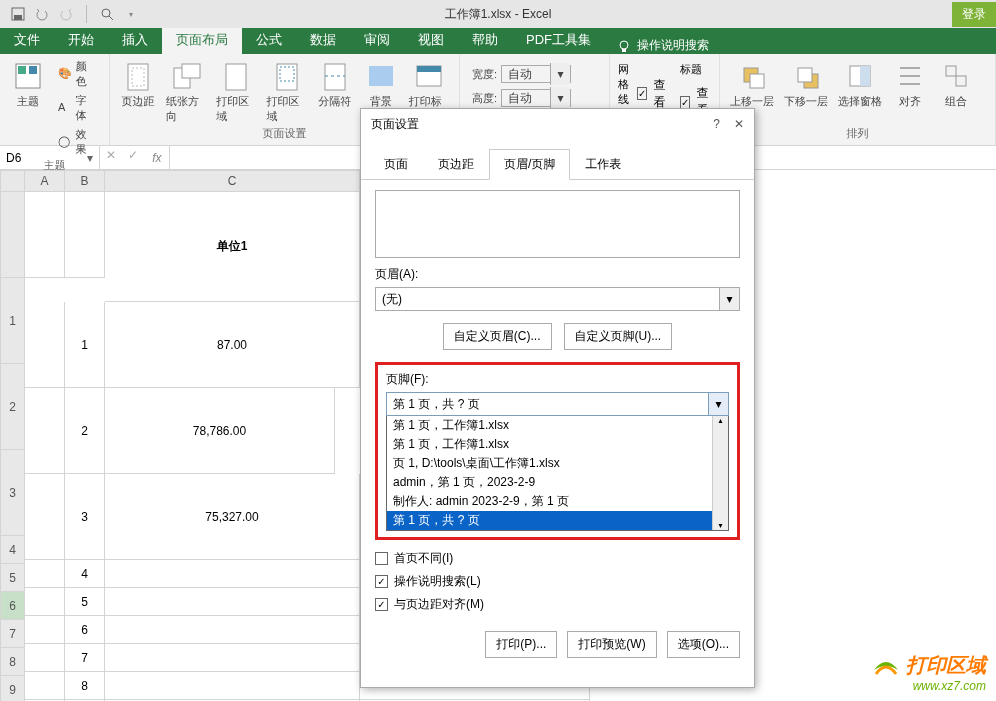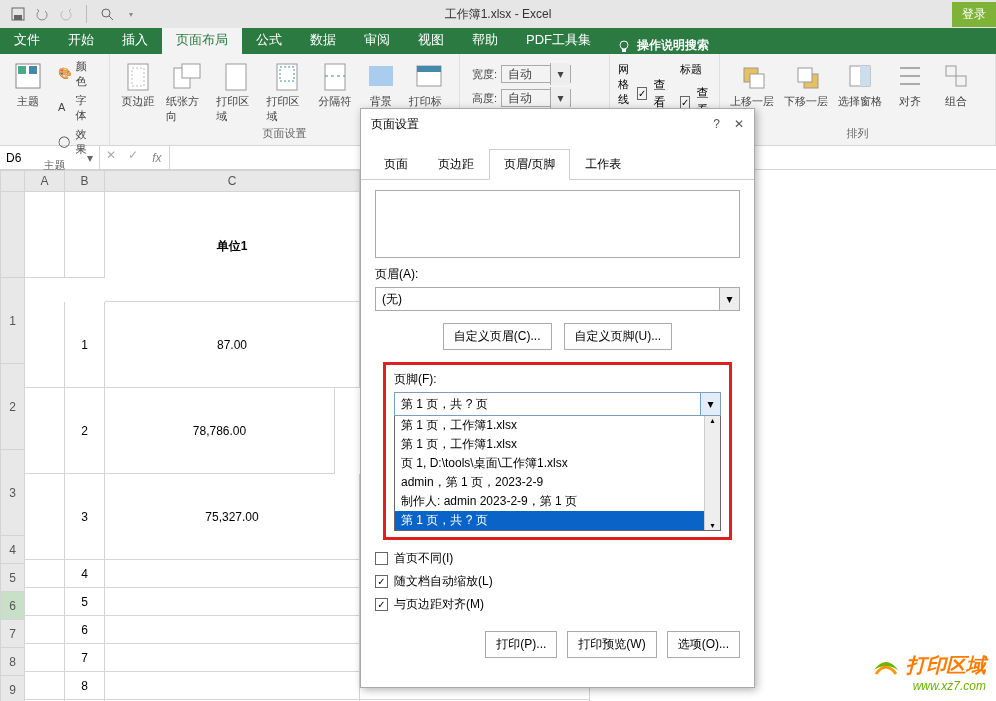--- a/index.html
+++ b/index.html
@@ -11,21 +11,21 @@
 .qat-icon { width: 16px; height: 16px; display: inline-flex; align-items: center; justify-content: center; color: #666; }
 .qat-sep { width: 1px; height: 18px; background: #bbb; margin: 0 4px; }
 .titlebar-center { position: absolute; left: 50%; transform: translateX(-50%); color: #333; font-size: 12px; }
 .titlebar-right { position: absolute; right: 0; display: flex; }
 .login-btn { background: #7eb338; color: #fff; padding: 4px 10px; font-size: 12px; }
 
 
 .ribbon-tabs { height: 26px; background: #2a7a42; display: flex; align-items: flex-end; color: #fff; }
 .ribbon-tab { padding: 5px 14px; font-size: 13px; cursor: pointer; }
 .ribbon-tab.active { background: #f3f3f3; color: #2a7a42; }
-.tellme { display: flex; align-items: center; padding: 0 12px; gap: 6px; color: #fff; font-size: 12px; font-weight: bold; }
+.tellme { display: flex; align-items: center; padding: 0 12px; gap: 6px; color: #fff; font-size: 12px; }
 .bulb { width: 14px; height: 14px; }
 
 
 .ribbon { height: 92px; background: #f3f3f3; display: flex; border-bottom: 1px solid #d4d4d4; }
 .ribbon-group { display: flex; flex-direction: column; justify-content: space-between; border-right: 1px solid #e0e0e0; padding: 4px 8px 2px; }
 .ribbon-group-items { display: flex; gap: 6px; align-items: flex-start; }
 .ribbon-group-label { text-align: center; color: #666; font-size: 11px; padding-bottom: 2px; }
 .rbtn { display: flex; flex-direction: column; align-items: center; gap: 2px; font-size: 11px; color: #444; min-width: 40px; padding: 2px; cursor: pointer; }
 .rbtn .icon { width: 32px; height: 32px; }
 .rbtn-small { display: flex; align-items: center; gap: 4px; font-size: 11px; color: #444; padding: 1px 4px; }
@@ -57,21 +57,21 @@
 .dialog-tab { padding: 6px 14px; font-size: 12px; border: 1px solid transparent; cursor: pointer; margin-bottom: -1px; }
 .dialog-tab.active { border: 1px solid #ccc; border-bottom: 1px solid #fff; background: #fff; }
 .dialog-body { padding: 10px 14px; }
 .preview-box { height: 68px; border: 1px solid #aaa; margin-bottom: 8px; }
 .field-label { font-size: 12px; margin-bottom: 4px; }
 .combo { height: 24px; border: 1px solid #aaa; display: flex; align-items: center; padding: 0 6px; font-size: 12px; position: relative; }
 .combo .combo-arrow { position: absolute; right: 0; width: 20px; height: 22px; border-left: 1px solid #aaa; display: flex; align-items: center; justify-content: center; background: #eee; }
 .btns-row { display: flex; gap: 12px; justify-content: center; margin: 12px 0; }
 .dlg-btn { border: 1px solid #aaa; padding: 4px 10px; font-size: 12px; background: #fefefe; cursor: pointer; }
 .dlg-btn.primary { border: 1px solid #3a7bd5; }
-.highlight-box { border: 3px solid #e02020; padding: 6px 8px; margin: 4px 8px 10px; }
+.highlight-box { border: 3px solid #e02020; padding: 6px 8px; margin: 4px 0 10px; }
 .dropdown-open { border: 1px solid #7b9ebd; height: 24px; display: flex; align-items: center; padding: 0 6px; position: relative; background: #fff; }
 .dropdown-open .combo-arrow { position: absolute; right: 0; width: 20px; height: 22px; border-left: 1px solid #7b9ebd; background: #e4ecf7; display: flex; align-items: center; justify-content: center; }
 .dropdown-list { border: 1px solid #666; border-top: none; background: #fff; }
 .dropdown-item { padding: 1px 6px; font-size: 12px; }
 .dropdown-item.selected { background: #0a64c8; color: #fff; }
 .chk-row { display: flex; align-items: center; gap: 6px; font-size: 12px; margin: 6px 0; }
 .chk { width: 13px; height: 13px; border: 1px solid #666; display: inline-flex; align-items: center; justify-content: center; font-size: 10px; color: #000; }
 .dialog-footer { position: absolute; bottom: 10px; right: 14px; display: flex; gap: 10px; }
 .btns-row2 { display: flex; gap: 10px; justify-content: flex-end; margin-top: 18px; }
 
@@ -442,21 +442,21 @@
           <div style="position:absolute;bottom:0;width:100%;text-align:center;font-size:8px">▾</div>
         </div>
       </div>
     </div>
     <div class="chk-row">
         <span class="chk"></span>
         <span>首页不同(I)</span>
       </div>
     <div class="chk-row">
         <span class="chk">✓</span>
-        <span>随文档自动缩放(L)</span>
+        <span>操作说明搜索(L)</span>
       </div>
     <div class="chk-row">
         <span class="chk">✓</span>
         <span>与页边距对齐(M)</span>
       </div>
     <div class="btns-row2">
       <div class="dlg-btn">打印(P)...</div>
       <div class="dlg-btn">打印预览(W)</div>
       <div class="dlg-btn">选项(O)...</div>
     </div>

